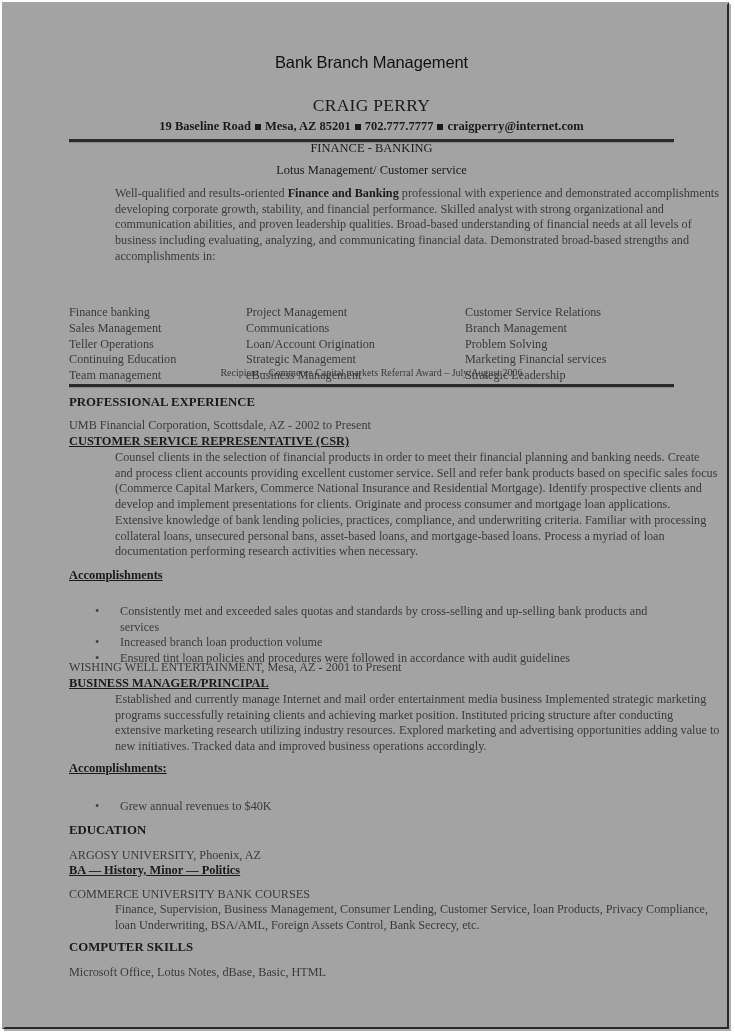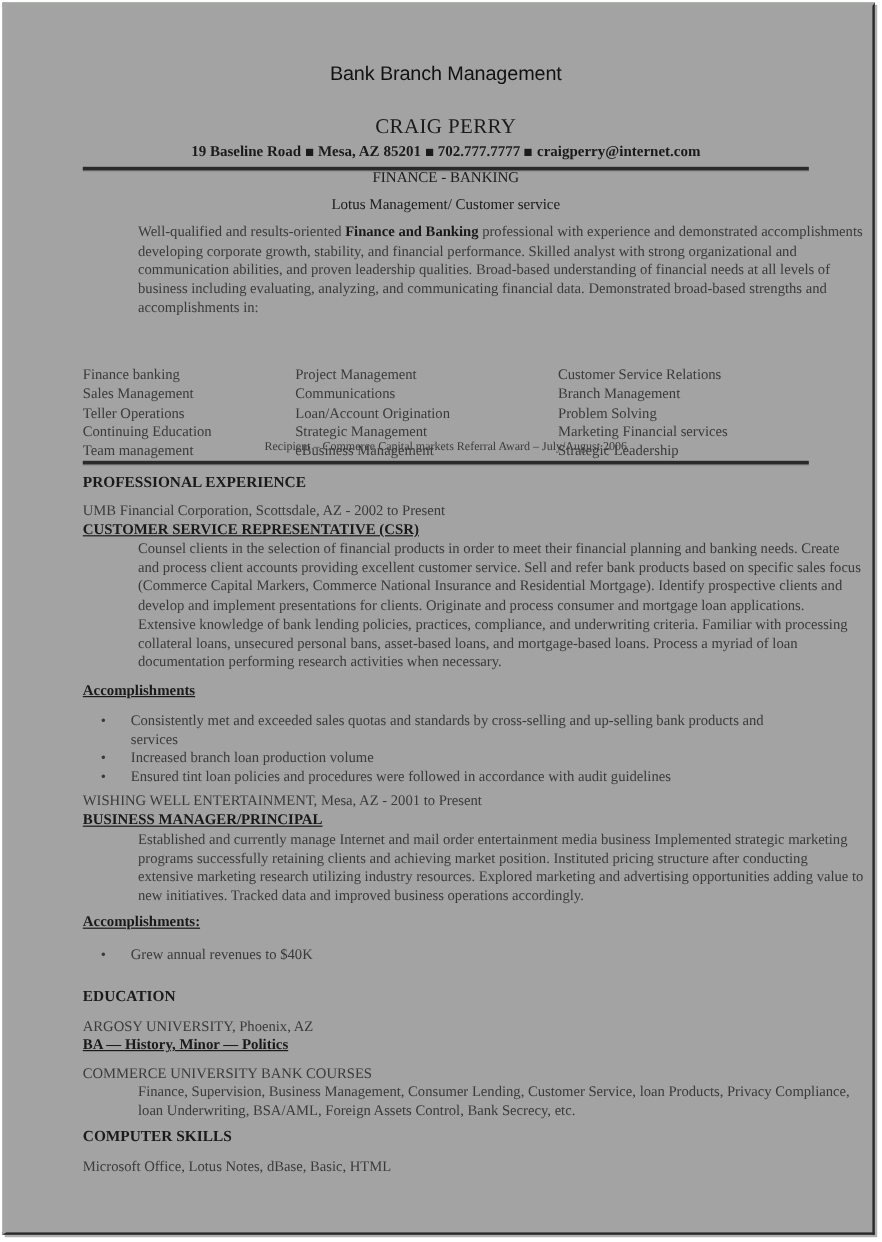--- a/index.html
+++ b/index.html
@@ -30,21 +30,21 @@
   .para { left: 0; width: 605px; font-size: 12.2px; line-height: 15.7px; color: #3a3a3a; margin-left: 46px; }
   .para b { color: #1a1a1a; }
   .summary { top: 181px; }
   .skills { top: 276px; left: 0; width: 605px; font-size: 12.2px; line-height: 15.8px; }
   .skills .col { position: absolute; top: 12px; margin-top: 12px; }
   .skills .c1 { left: 0; } .skills .c2 { left: 177px; } .skills .c3 { left: 396px; }
   .award { top: 362px; font-size: 10px; color: #3a3a3a; }
   .h-sec { left: 0; font-size: 12.8px; font-weight: bold; color: #1a1a1a; }
   .h-sub { left: 0; font-size: 12.4px; font-weight: bold; color: #1a1a1a; text-decoration: underline; }
   .line { left: 0; font-size: 12.2px; color: #3a3a3a; }
-  ul.bul { position: absolute; left: 0; margin: 4px; padding: 0; list-style: none; font-size: 12.2px; line-height: 15.6px; }
+  ul.bul { position: absolute; left: 0; margin: 15px; padding: 0; list-style: none; font-size: 12.2px; line-height: 15.6px; }
   ul.bul li { position: relative; padding-left: 36px; }
   ul.bul li::before { content: "•"; position: absolute; left: 11px; color: #3a3a3a; }
 </style>
 </head>
 <body>
 
 <div class="page">
   <div class="content">
 
     <div class="abs center doc-title">Bank Branch Management</div>

